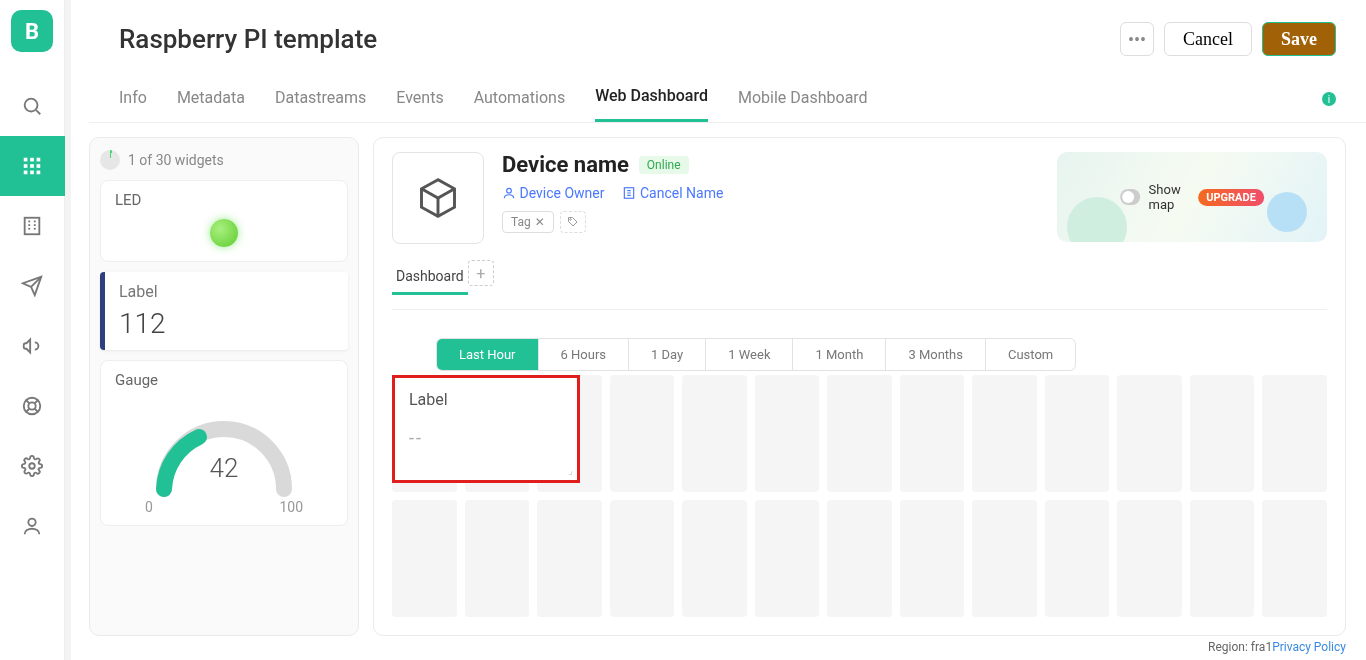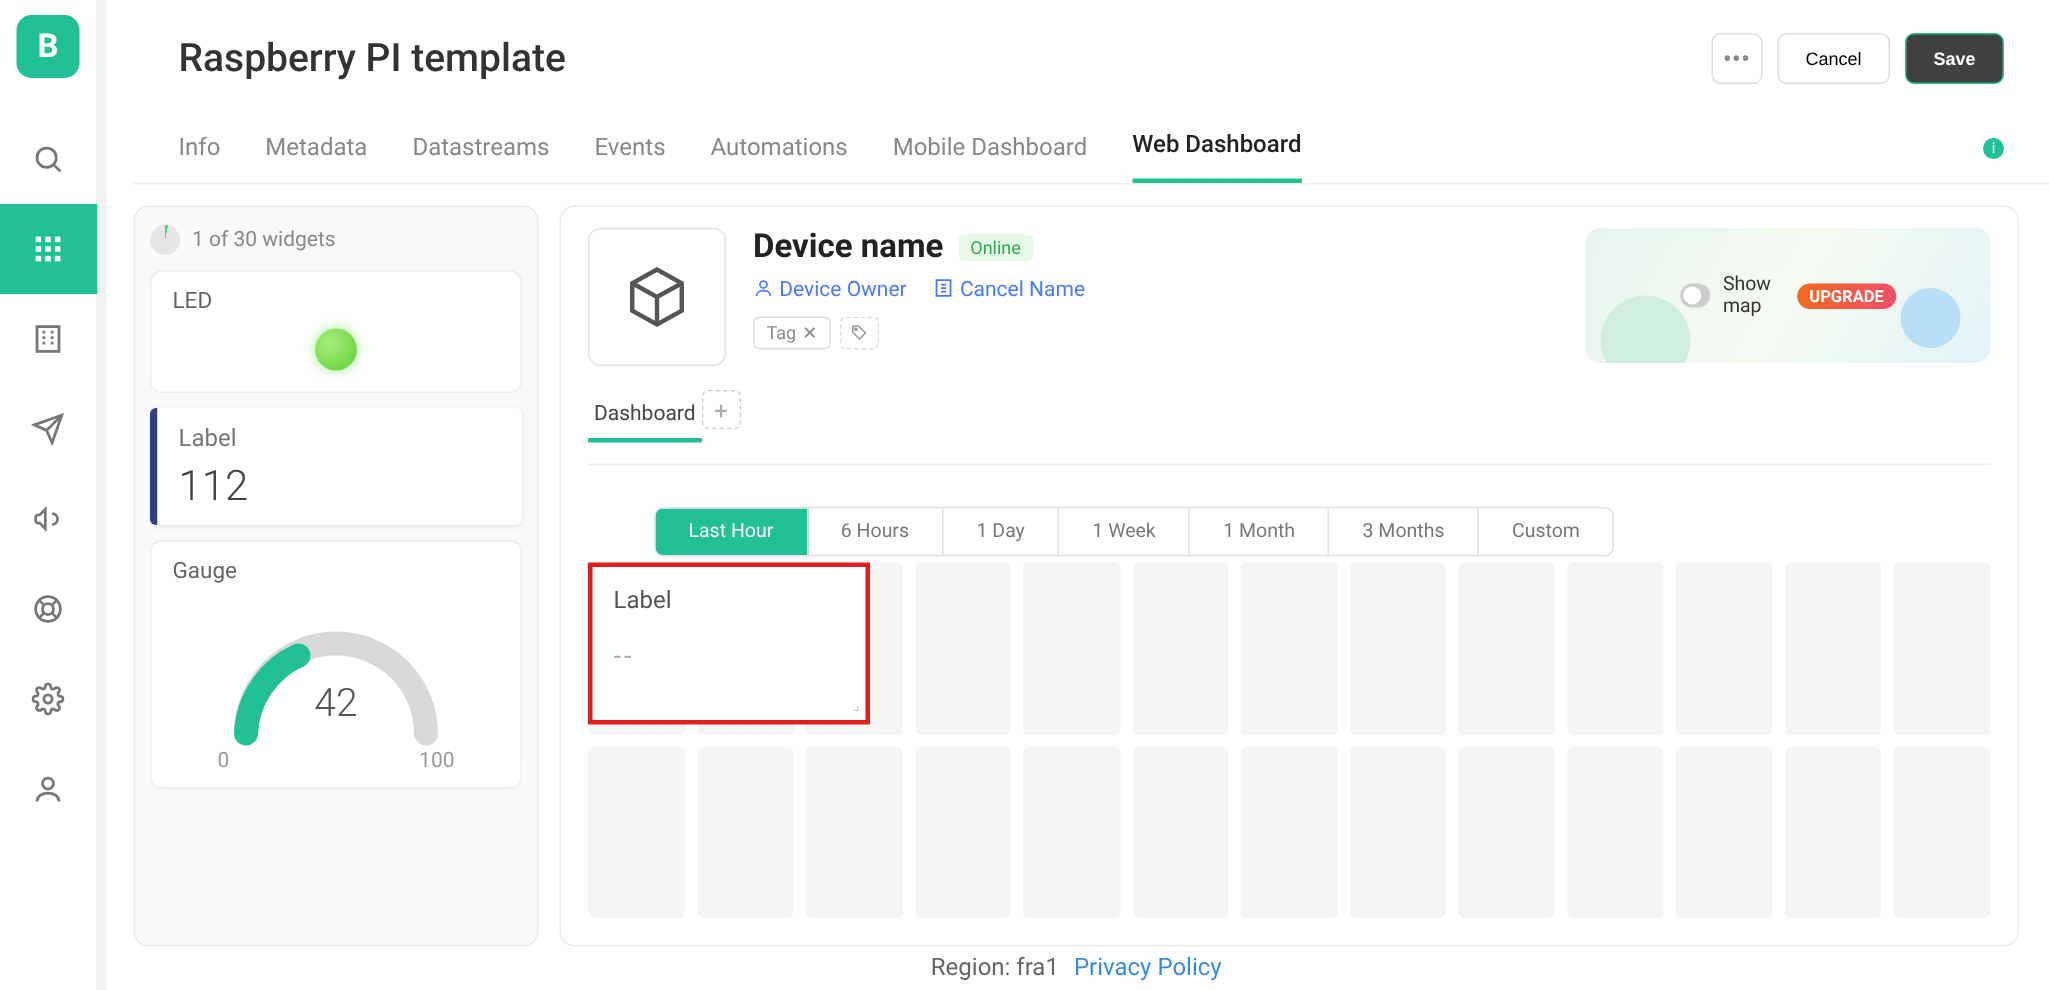--- a/index.html
+++ b/index.html
@@ -75,25 +75,25 @@
     cursor: pointer;
     color: #888;
     font-size: 18px;
   }
   .btn {
     height: 34px;
     padding: 0 18px;
     border-radius: 6px;
     border: 1px solid #ddd;
     background: #fff;
-    font-size: 12px;
+    font-size: 18px;
     cursor: pointer;
-    display: flex; align-items: center;
-  }
-  .btn.primary { background: #404040; border-color: #22c195; color: #fff; font-weight: 600; }
+    display: flex; align-items: center; font-family: Liberation Serif, serif;
+  }
+  .btn.primary { background: #a16207; border-color: #22c195; color: #fff; font-weight: 600; }
 
   .tabs {
     display: flex;
     gap: 30px;
     padding: 10px 30px 0 30px;
     border-bottom: 1px solid #eee;
     align-items: center;
     position: relative;
   }
   .tab {
@@ -251,21 +251,21 @@
     position:absolute; left:0; top:4px;
     width: 188px; height: 108px;
     border: 3px solid #e01e1e;
     background:#fff;
     padding: 12px 14px;
   }
   .label-widget .t { color:#555; font-size:16px; }
   .label-widget .v { color:#aaa; font-size:18px; margin-top:18px; letter-spacing:2px; }
   .resize-hint { position:absolute; right:4px; bottom:4px; color:#ccc; font-size:10px; }
 
-  .footer { display:flex; justify-content:center; gap:10px; padding:4px 20px 6px 0; font-size:16px; color:#666; }
+  .footer { display:flex; justify-content:flex-end; padding:4px 20px 6px 0; font-size:12px; color:#666; }
   .footer a { color:#3a8be0; text-decoration:none; }
 </style>
 </head>
 <body>
 
 <div class="sidebar-nav">
   <div class="logo-box">B</div>
   <div class="nav-item">
     <svg viewBox="0 0 24 24" fill="none" stroke="currentColor" stroke-width="2">
         <circle cx="11" cy="11" r="7"></circle>
@@ -343,22 +343,22 @@
       <button class="btn primary">Save</button>
     </div>
   </div>
 
   <div class="tabs">
     <div class="tab">Info</div>
     <div class="tab">Metadata</div>
     <div class="tab">Datastreams</div>
     <div class="tab">Events</div>
     <div class="tab">Automations</div>
+    <div class="tab active">Web Dashboard</div>
     <div class="tab">Mobile Dashboard</div>
-    <div class="tab active">Web Dashboard</div>
     <div class="info-dot">i</div>
   </div>
 
   <div class="content">
 
     <div class="widget-panel">
       <div class="widget-count-row">
         <div class="pie-mini"></div>
         <span>1 of 30 widgets</span>
       </div>

